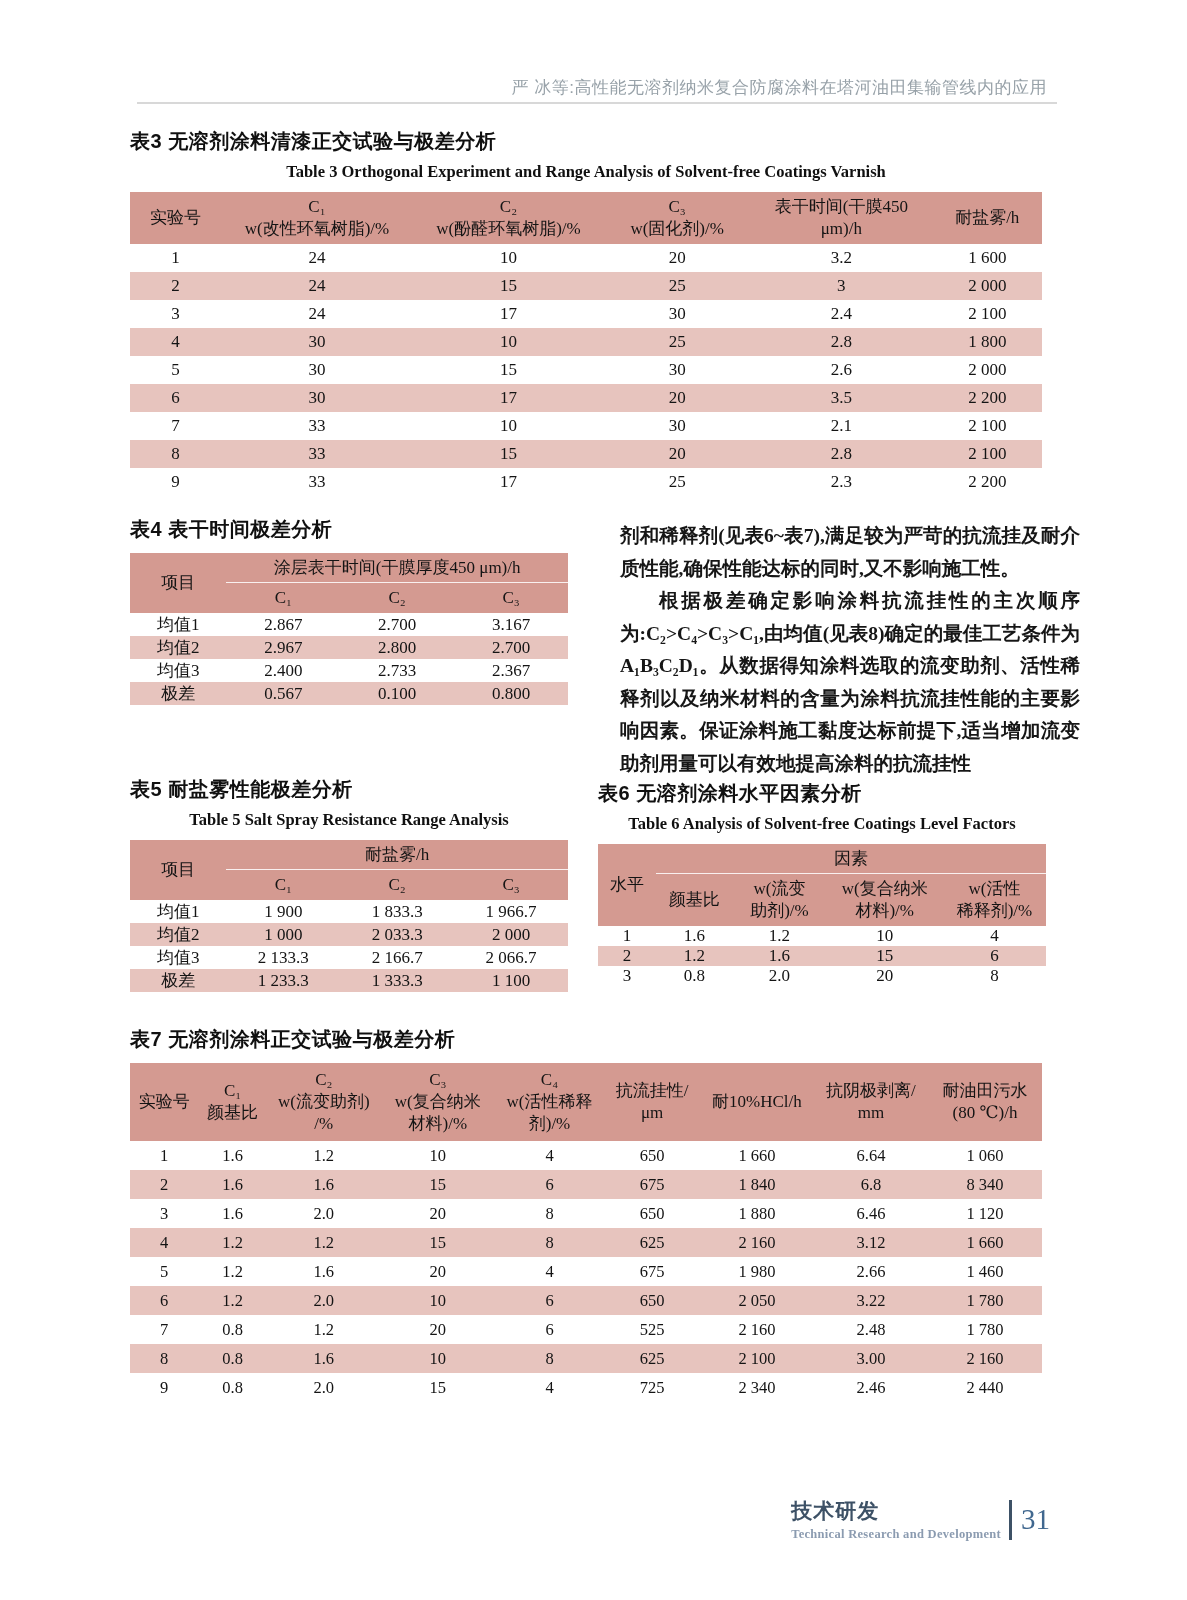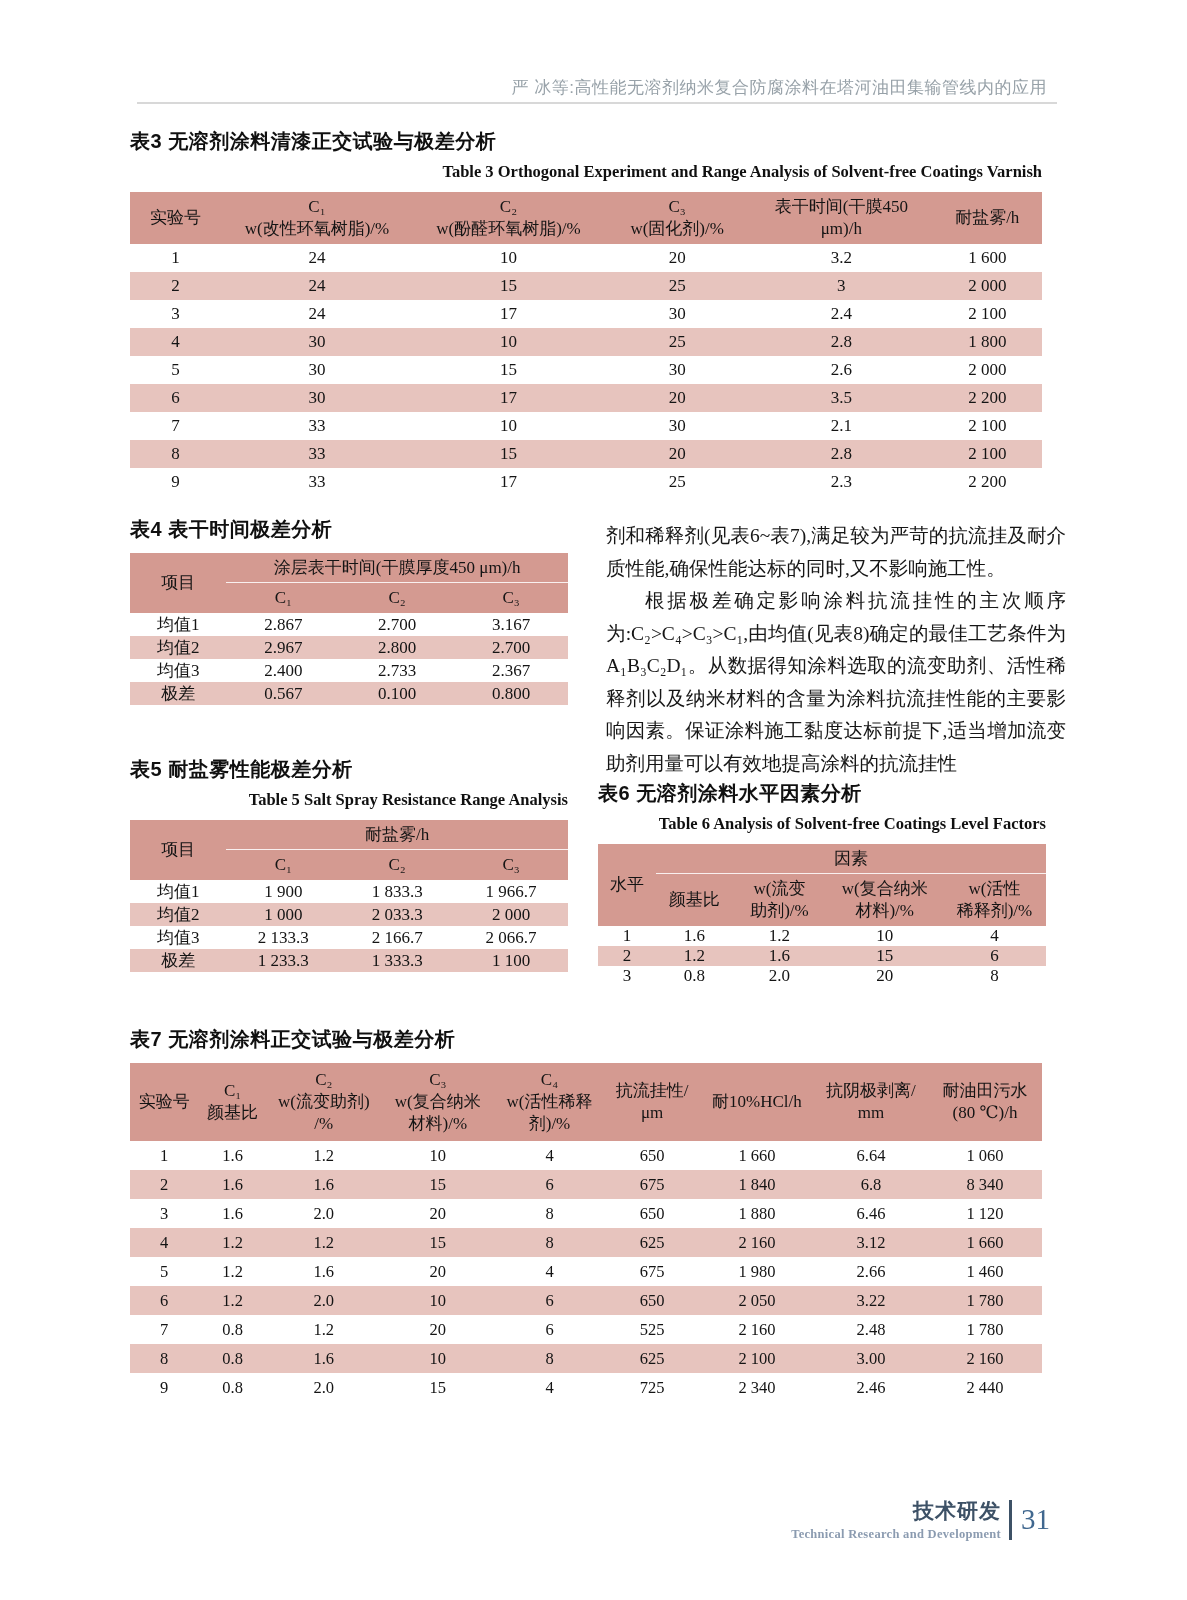--- a/index.html
+++ b/index.html
@@ -27,21 +27,21 @@
     font-size:17px;color:var(--gray);letter-spacing:.5px;text-align:right;
   }
   .head-rule{position:absolute;top:102px;left:137px;width:920px;height:2px;background:var(--rule);}
 
   
   .title-cn{
     font-weight:700;font-size:20px;color:#101010;
     font-family:"Liberation Sans","DejaVu Sans",sans-serif;letter-spacing:.5px;
   }
   .title-en{
-    text-align:right;font-weight:700;font-size:16.5px;color:#101010;
+    text-align:center;font-weight:700;font-size:16.5px;color:#101010;
     font-family:"Liberation Serif","DejaVu Serif",serif;margin-top:7px;
   }
 
   
   table{border-collapse:collapse;width:100%;table-layout:fixed;margin-top:10px;}
   thead{background:var(--band);}
   th{
     font-weight:normal;font-size:17px;text-align:center;vertical-align:middle;
     white-space:pre-line;padding:4px 2px;line-height:1.3;color:#141414;
   }
@@ -60,21 +60,21 @@
     text-align:justify;font-size:19.5px;line-height:32.5px;color:#161616;
     font-family:"Liberation Serif","DejaVu Serif",serif;
   }
   .para + .para{text-indent:2em;}
 
   
   .footer{
     position:absolute;top:1497px;right:137px;
     display:flex;align-items:center;
   }
-  .footer-text{text-align:right;margin-right:8px;}
+  .footer-text{margin-right:8px;}
   .footer-cn{
     font-family:"Liberation Sans","DejaVu Sans",sans-serif;
     font-weight:700;font-size:21px;color:var(--footer-dark);letter-spacing:1px;
   }
   .footer-en{
     font-family:"Liberation Serif","DejaVu Serif",serif;font-weight:700;
     font-size:12.5px;color:var(--footer-soft);margin-top:2px;letter-spacing:.3px;
   }
   .footer-bar{width:3px;height:40px;background:var(--footer-dark);margin-right:9px;}
   .footer-page{
@@ -232,26 +232,26 @@
         <tr class="alt">
           <td>极差</td>
           <td>0.567</td>
           <td>0.100</td>
           <td>0.800</td>
         </tr>
       </tbody>
   </table>
 </div>
 
-<div class="block" style="left:606px;top:520px;width:460px;">
+<div class="block" style="left:620px;top:520px;width:460px;font-weight:bold;">
   <div class="para">剂和稀释剂(见表6~表7),满足较为严苛的抗流挂及耐介质性能,确保性能达标的同时,又不影响施工性。</div>
   <div class="para">根据极差确定影响涂料抗流挂性的主次顺序为:C₂&gt;C₄&gt;C₃&gt;C₁,由均值(见表8)确定的最佳工艺条件为A₁B₃C₂D₁。从数据得知涂料选取的流变助剂、活性稀释剂以及纳米材料的含量为涂料抗流挂性能的主要影响因素。保证涂料施工黏度达标前提下,适当增加流变助剂用量可以有效地提高涂料的抗流挂性</div>
 </div>
 
-<div class="block" style="left:130px;top:756px;width:438px;">
+<div class="block" style="left:130px;top:776px;width:438px;">
   <div class="title-cn">表5  耐盐雾性能极差分析</div>
   <div class="title-en">Table 5  Salt Spray Resistance Range Analysis</div>
   <table class="t456">
     <colgroup>
         <col style="width:22%">
         <col style="width:26%">
         <col style="width:26%">
         <col style="width:26%">
       </colgroup>
     <thead>

